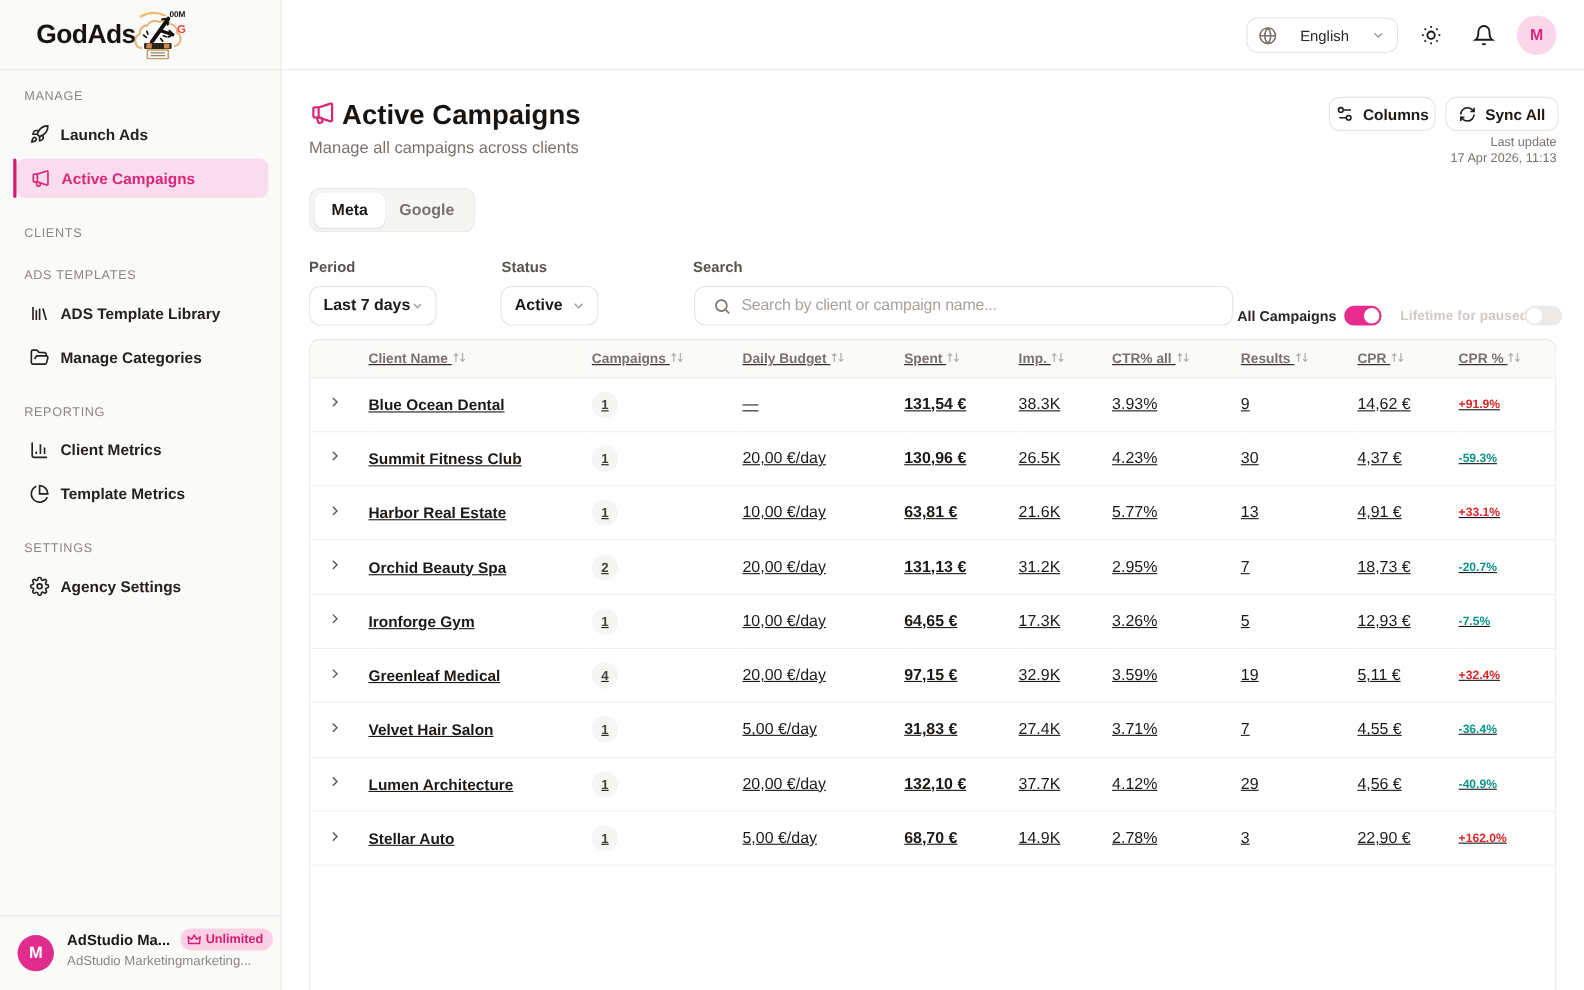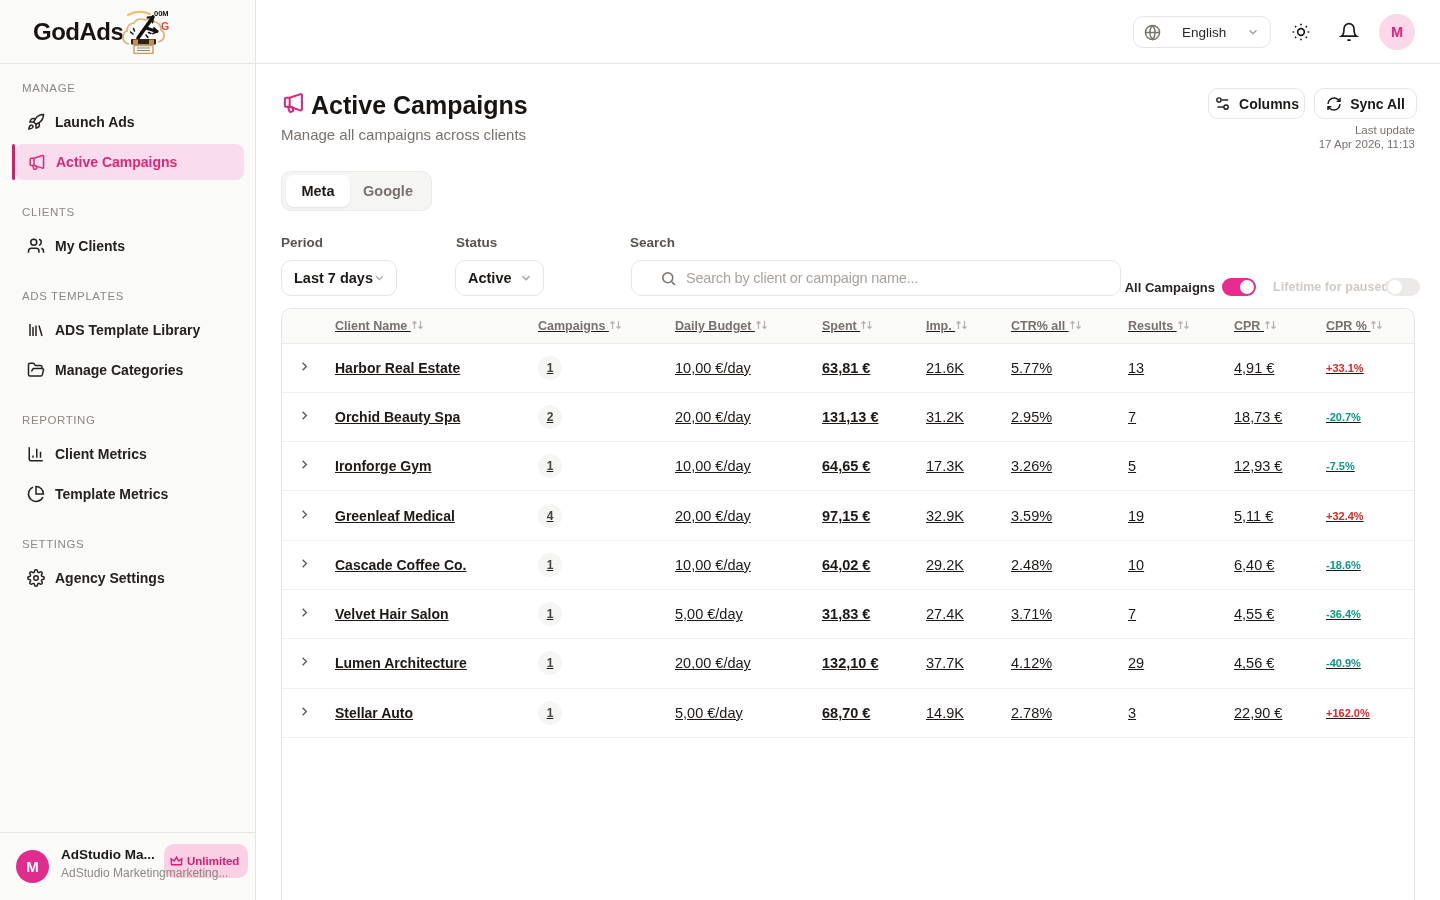--- a/index.html
+++ b/index.html
@@ -23,21 +23,21 @@
 .nav-item svg { margin-right:10px; flex:0 0 auto; }
 .nav-item.active { background:#f9ddee; color:#db2777; position:relative; margin-left:15px; padding-left:13px; }
 .active-bar { position:absolute; left:12px; width:3px; border-radius:2px; background:#d61c72; }
 .userbox { position:absolute; left:0; bottom:0; width:255px; height:68px;
   border-top:1px solid #e7e5e4; }
 .user-avatar { position:absolute; left:16px; top:17px; width:33px; height:33px; border-radius:50%;
   background:#e02d8d; color:#fff; font-size:15px; font-weight:700; display:flex;
   align-items:center; justify-content:center; }
 .user-name { position:absolute; left:61px; top:14px; font-size:13.5px; font-weight:700; color:#1c1917; white-space:nowrap; }
 .user-sub { position:absolute; left:61px; top:33px; font-size:12px; color:#8d8781; white-space:nowrap; }
-.badge-unlimited { position:absolute; left:164px; top:11px; height:34px; background:#fbd0e5;
+.badge-unlimited { position:absolute; left:164px; top:11px; height:20px; background:#fbd0e5;
   color:#d61c72; font-size:11.5px; font-weight:700; border-radius:10px; padding:0 9px 0 6px;
   display:flex; align-items:center; gap:4px; }
 
 .lang-pill { position:absolute; right:169px; top:16px; width:138px; height:32px;
   border:1px solid #e7e5e4; border-radius:10px; background:#fff; display:flex;
   align-items:center; padding:0 10px; }
 .lang-pill .lbl { font-size:13.5px; color:#292524; margin-left:21px; }
 .icon-btn { position:absolute; top:22px; }
 .avatar-top { position:absolute; right:25px; top:14px; width:36px; height:36px; border-radius:50%;
   background:#fbd7e9; color:#db2777; font-weight:700; font-size:14.5px; display:flex;
@@ -57,21 +57,21 @@
   font-size:14.5px; }
 .tab.on { background:#fff; font-weight:700; color:#1c1917; width:64px;
   box-shadow:0 1px 2px rgba(0,0,0,0.08); }
 .tab.off { color:#78716c; font-weight:600; width:76px; }
 .f-label { position:absolute; top:171px; font-size:13.5px; font-weight:600; color:#57534e; }
 .select { white-space:nowrap; position:absolute; top:196px; height:36px; border:1px solid #e7e5e4; border-radius:10px;
   background:#fff; display:flex; align-items:center; justify-content:space-between;
   padding:0 10px 0 12px; font-size:14.5px; font-weight:600; color:#1c1917; }
 .search-box { position:absolute; left:375px; top:196px; width:490px; height:36px;
   border:1px solid #e7e5e4; border-radius:10px; background:#fff; display:flex;
-  align-items:center; padding:0 28px; }
+  align-items:center; padding:0 16px; }
 .search-box .ph { color:#a8a29e; font-size:14.5px; margin-left:9px; letter-spacing:-0.2px; }
 .toggle { width:34px; height:18px; border-radius:9px; position:relative; }
 .toggle .knob { position:absolute; top:2px; width:14px; height:14px; border-radius:50%; background:#fff; }
 
 .table-wrap { position:absolute; left:25px; top:244px; width:1134px; height:698px;
   border:1px solid #e7e5e4; border-radius:10px 10px 0 0; border-bottom:none; overflow:hidden;text-decoration:underline; }
 table { border-collapse:collapse; width:1134px; table-layout:fixed; }
 thead th { background:#fafaf9; height:34px; font-size:12.5px; font-weight:700; color:#78716c;
   text-align:left; border-bottom:1px solid #ecebe9; padding:0; }
 tbody td { height:49.3px; border-bottom:1px solid #f1f0ee; font-size:14.5px; color:#1c1917;
@@ -116,26 +116,20 @@
         <path d="m12 15-3-3a22 22 0 0 1 2-3.95A12.88 12.88 0 0 1 22 2c0 2.72-.78 7.5-6 11a22.35 22.35 0 0 1-4 2z"></path>
         <path d="M9 12H4s.55-3.03 2-4c1.62-1.08 5 0 5 0"></path>
         <path d="M12 15v5s3.03-.55 4-2c1.08-1.62 0-5 0-5"></path>
       </svg>Launch Ads</div>
     <div class="nav-item active" style="margin-bottom:4px"><div class="active-bar" style="top:0;height:36px;left:-3px"></div><svg width="18" height="18" viewBox="0 0 24 24" fill="none" stroke="#db2777" stroke-width="2">
         <path d="M3 8.3 C3 7.6 3.6 7 4.4 7 H8 L19.2 3.3 C20 3 20.8 3.6 20.8 4.5 V19 C20.8 19.9 20 20.5 19.2 20.2 L8 16.5 H4.4 C3.6 16.5 3 15.9 3 15.2 Z"></path>
         <path d="M8 7.2 V16.3"></path>
         <path d="M6.3 16.5 L7.6 20.8 C7.8 21.5 8.5 21.9 9.2 21.7 L10.7 21.3 C11.5 21 11.9 20.2 11.6 19.5 L10.6 16.6"></path>
       </svg>Active Campaigns</div>
     <div class="nav-section" style="margin-top:26px;margin-bottom:9px">CLIENTS</div>
-    <div class="nav-item" style="margin-bottom:4px"><svg width="18" height="18" viewBox="0 0 24 24" fill="none" stroke="#24211e" stroke-width="2">
-        <path d="M16 21v-2a4 4 0 0 0-4-4H6a4 4 0 0 0-4 4v2"></path>
-        <circle cx="9" cy="7" r="4"></circle>
-        <path d="M22 21v-2a4 4 0 0 0-3-3.87"></path>
-        <path d="M16 3.13a4 4 0 0 1 0 7.75"></path>
-      </svg>My Clients</div>
     <div class="nav-section" style="margin-top:26px;margin-bottom:9px">ADS TEMPLATES</div>
     <div class="nav-item" style="margin-bottom:4px"><svg width="18" height="18" viewBox="0 0 24 24" fill="none" stroke="#24211e" stroke-width="2">
         <path d="m16 6 4 14"></path>
         <path d="M12 6v14"></path>
         <path d="M8 8v12"></path>
         <path d="M4 4v16"></path>
       </svg>ADS Template Library</div>
     <div class="nav-item" style="margin-bottom:4px"><svg width="18" height="18" viewBox="0 0 24 24" fill="none" stroke="#24211e" stroke-width="2">
         <path d="m6 14 1.45-2.9A2 2 0 0 1 9.24 10H20a2 2 0 0 1 1.94 2.5l-1.55 6a2 2 0 0 1-1.94 1.5H4a2 2 0 0 1-2-2V5a2 2 0 0 1 2-2h3.93a2 2 0 0 1 1.66.9l.82 1.2a2 2 0 0 0 1.66.9H18a2 2 0 0 1 2 2v2"></path>
       </svg>Manage Categories</div>
@@ -293,20 +287,52 @@
                 <path d="M3.5 10V2.5M1.5 4.5l2-2 2 2" stroke="#b6b1ab" fill="none" stroke-width="1.2"></path>
                 <path d="M9.5 2v7.5M7.5 7.5l2 2 2-2" stroke="#b6b1ab" fill="none" stroke-width="1.2"></path>
               </svg></th>
           </tr>
         </thead>
         <tbody>
           <tr>
             <td style="padding-left:15px"><svg width="15" height="15" viewBox="0 0 24 24" fill="none" stroke="#57534e" stroke-width="2">
                 <path d="M9 6l6 6-6 6"></path>
               </svg></td>
+            <td class="cname">Blue Ocean Dental</td>
+            <td>
+              <div class="cbadge">1</div>
+            </td>
+            <td>—</td>
+            <td class="spent">131,54 €</td>
+            <td>38.3K</td>
+            <td>3.93%</td>
+            <td>9</td>
+            <td>14,62 €</td>
+            <td class="pos">+91.9%</td>
+          </tr>
+          <tr>
+            <td style="padding-left:15px"><svg width="15" height="15" viewBox="0 0 24 24" fill="none" stroke="#57534e" stroke-width="2">
+                <path d="M9 6l6 6-6 6"></path>
+              </svg></td>
+            <td class="cname">Summit Fitness Club</td>
+            <td>
+              <div class="cbadge">1</div>
+            </td>
+            <td>20,00 €/day</td>
+            <td class="spent">130,96 €</td>
+            <td>26.5K</td>
+            <td>4.23%</td>
+            <td>30</td>
+            <td>4,37 €</td>
+            <td class="neg">-59.3%</td>
+          </tr>
+          <tr>
+            <td style="padding-left:15px"><svg width="15" height="15" viewBox="0 0 24 24" fill="none" stroke="#57534e" stroke-width="2">
+                <path d="M9 6l6 6-6 6"></path>
+              </svg></td>
             <td class="cname">Harbor Real Estate</td>
             <td>
               <div class="cbadge">1</div>
             </td>
             <td>10,00 €/day</td>
             <td class="spent">63,81 €</td>
             <td>21.6K</td>
             <td>5.77%</td>
             <td>13</td>
             <td>4,91 €</td>
@@ -357,36 +383,20 @@
             <td>32.9K</td>
             <td>3.59%</td>
             <td>19</td>
             <td>5,11 €</td>
             <td class="pos">+32.4%</td>
           </tr>
           <tr>
             <td style="padding-left:15px"><svg width="15" height="15" viewBox="0 0 24 24" fill="none" stroke="#57534e" stroke-width="2">
                 <path d="M9 6l6 6-6 6"></path>
               </svg></td>
-            <td class="cname">Cascade Coffee Co.</td>
-            <td>
-              <div class="cbadge">1</div>
-            </td>
-            <td>10,00 €/day</td>
-            <td class="spent">64,02 €</td>
-            <td>29.2K</td>
-            <td>2.48%</td>
-            <td>10</td>
-            <td>6,40 €</td>
-            <td class="neg">-18.6%</td>
-          </tr>
-          <tr>
-            <td style="padding-left:15px"><svg width="15" height="15" viewBox="0 0 24 24" fill="none" stroke="#57534e" stroke-width="2">
-                <path d="M9 6l6 6-6 6"></path>
-              </svg></td>
             <td class="cname">Velvet Hair Salon</td>
             <td>
               <div class="cbadge">1</div>
             </td>
             <td>5,00 €/day</td>
             <td class="spent">31,83 €</td>
             <td>27.4K</td>
             <td>3.71%</td>
             <td>7</td>
             <td>4,55 €</td>

